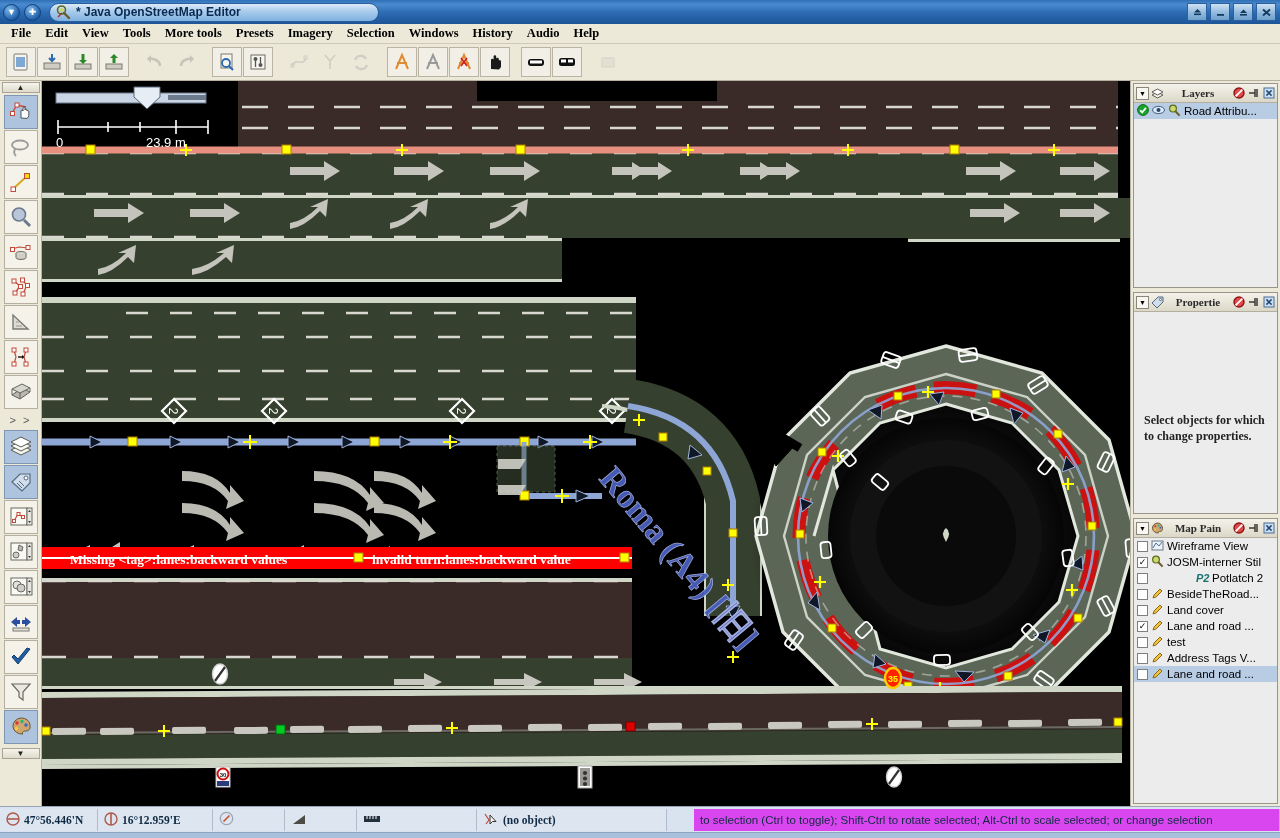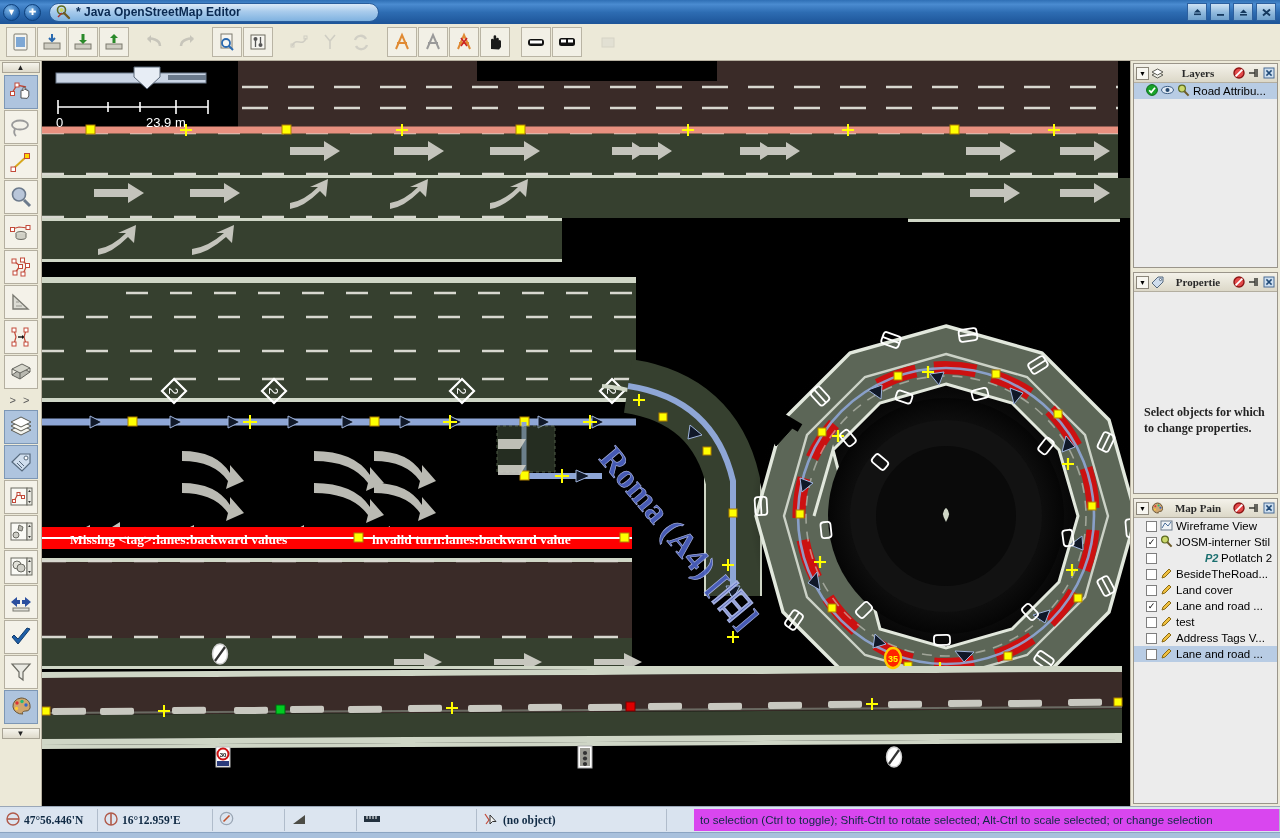--- a/index.html
+++ b/index.html
@@ -147,31 +147,31 @@
   .ph-title {
     flex: 1 1 auto; font-weight: bold; font-size: 11px; color: #2a2a2a;
     font-family: "Liberation Serif", serif;
     white-space: nowrap; overflow: hidden; text-align:center;
   }
   .ph-ico { width:13px;height:13px;display:flex;align-items:center;justify-content:center;cursor:pointer; }
   .panel-body { flex:1 1 auto; background:#ececec; overflow:hidden; position:relative; }
 
   .layer-row, .style-row {
     display: flex; align-items: center; gap: 3px;
-    padding: 1px 12px; font-size: 11.5px; height: 16px;
+    padding: 1px 3px; font-size: 11.5px; height: 16px;
     cursor: pointer; white-space: nowrap; overflow: hidden;
   }
   .layer-row.sel, .style-row.sel { background: #b8cce4; }
   .cbox {
     width: 11px; height: 11px; border: 1px solid #7f7f7f; background: #fff;
     display: flex; align-items: center; justify-content: center;
     font-size: 9px; line-height: 1; color: #000; flex:0 0 11px;
   }
   .prop-msg {
-    position: absolute; left: 10px; top: 112px;
+    position: absolute; left: 10px; top: 100px;
     font-weight: bold; font-size: 12px; color: #222; line-height: 16px;
     font-family: "Liberation Serif", serif;
   }
 
   
   .statusbar {
     height: 26px; flex: 0 0 26px;
     background: #d9e3ef;
     display: flex; align-items: center;
     border-top: 1px solid #9aa7b8;
@@ -229,20 +229,34 @@
           </svg>
       </div>
       <div class="wbtn">
         <svg width="11" height="9" viewBox="0 0 11 9">
             <path d="M2 1.5 L9 7.5 M9 1.5 L2 7.5" stroke="#15395f" stroke-width="1.9"></path>
           </svg>
       </div>
     </div>
   </div>
 
+  <div class="menubar">
+    <div class="menu-item">File</div>
+    <div class="menu-item">Edit</div>
+    <div class="menu-item">View</div>
+    <div class="menu-item">Tools</div>
+    <div class="menu-item">More tools</div>
+    <div class="menu-item">Presets</div>
+    <div class="menu-item">Imagery</div>
+    <div class="menu-item">Selection</div>
+    <div class="menu-item">Windows</div>
+    <div class="menu-item">History</div>
+    <div class="menu-item">Audio</div>
+    <div class="menu-item">Help</div>
+  </div>
 
   <div class="toolbar">
     <div class="tbtn">
       <svg width="20" height="20" viewBox="0 0 20 20">
           <rect x="3" y="2" width="13" height="16" rx="1" fill="#f5f4ef" stroke="#7d7a6e"></rect>
           <rect x="5" y="5" width="9" height="10" fill="#7ea7d4"></rect>
         </svg>
     </div>
     <div class="tbtn">
       <svg width="20" height="20" viewBox="0 0 20 20">

